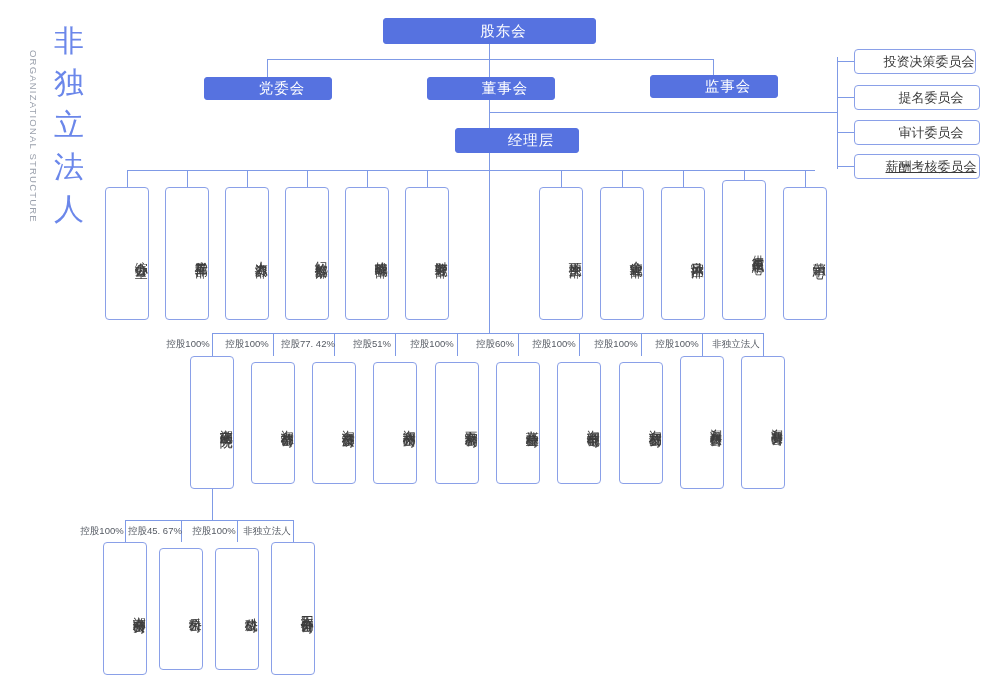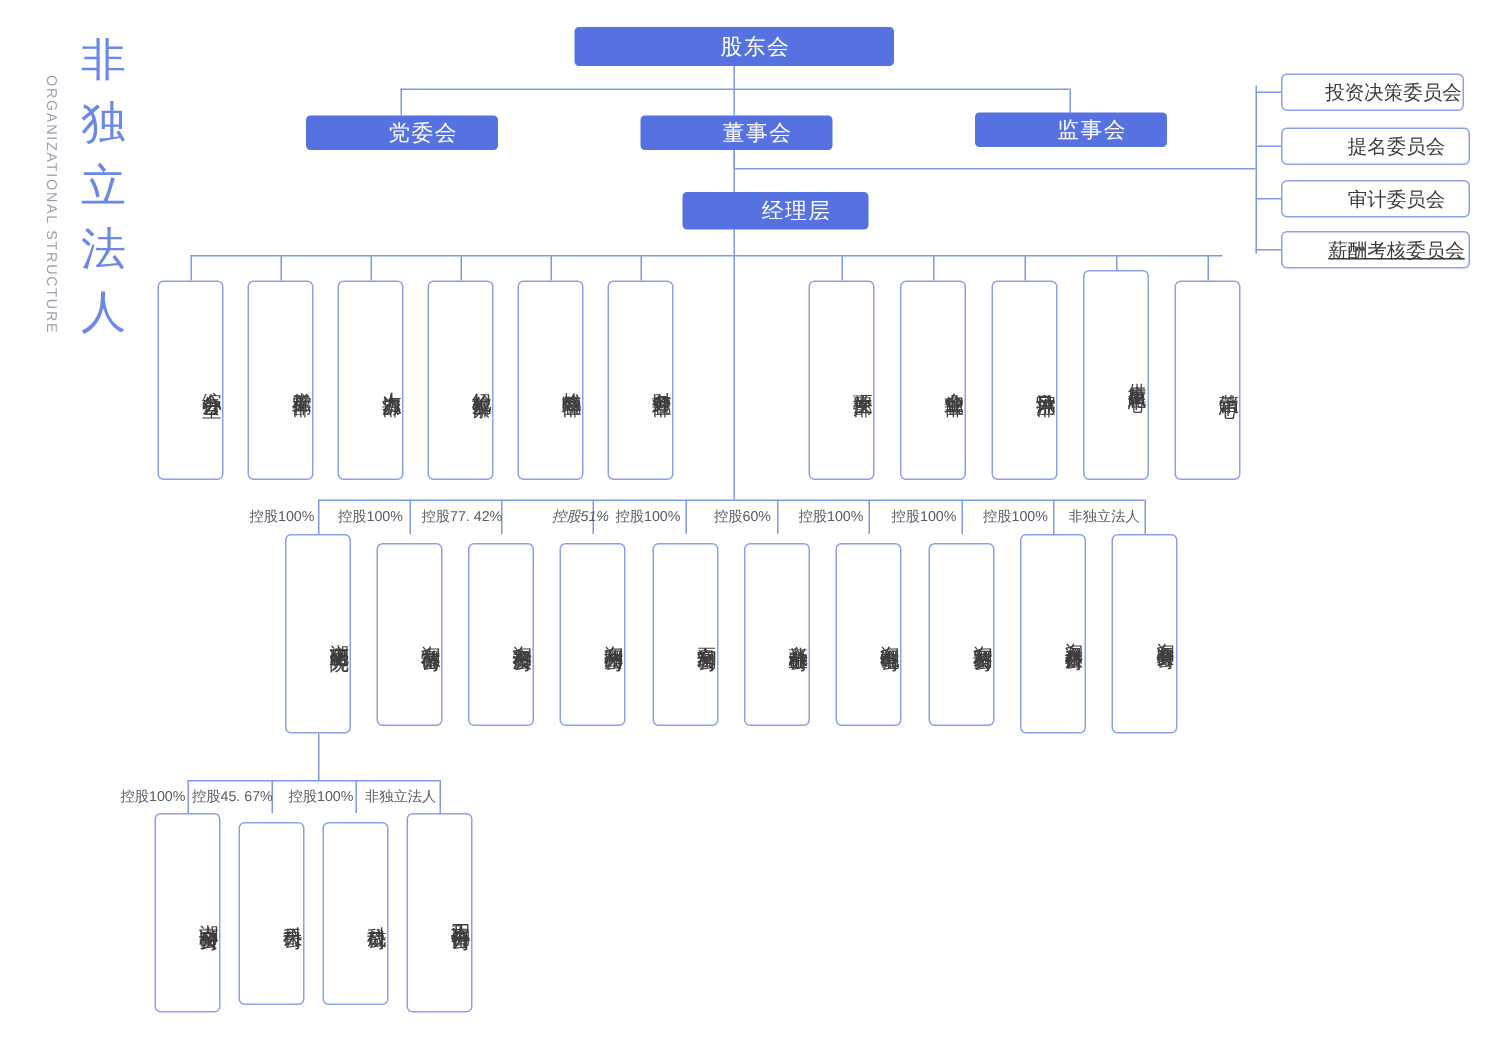--- a/index.html
+++ b/index.html
@@ -206,21 +206,21 @@
   </div>
   <div class="node outlined" style="left:783px;top:187px;width:44px;height:133px;">
     <div class="vert-wrap">
         <span class="vert">营销中心</span>
       </div>
   </div>
 
   <div class="pct" style="left:164px;top:338px;width:48px;">控股100%</div>
   <div class="pct" style="left:223px;top:338px;width:48px;">控股100%</div>
   <div class="pct" style="left:281px;top:338px;width:53px;">控股77. 42%</div>
-  <div class="pct" style="left:364px;top:338px;width:46px;font-style:italic;">控股51%</div>
+  <div class="pct" style="left:349px;top:338px;width:46px;">控股51%</div>
   <div class="pct" style="left:408px;top:338px;width:48px;">控股100%</div>
   <div class="pct" style="left:473px;top:338px;width:44px;">控股60%</div>
   <div class="pct" style="left:530px;top:338px;width:48px;">控股100%</div>
   <div class="pct" style="left:592px;top:338px;width:48px;">控股100%</div>
   <div class="pct" style="left:653px;top:338px;width:48px;">控股100%</div>
   <div class="pct" style="left:709px;top:338px;width:54px;">非独立法人</div>
 
   <div class="node outlined" style="left:190px;top:356px;width:44px;height:133px;">
     <div class="vert-wrap">
         <span class="vert">湖南化工研究院</span>

